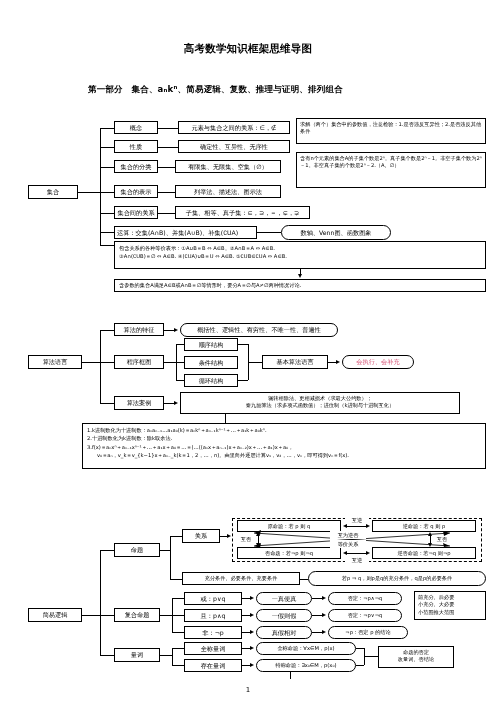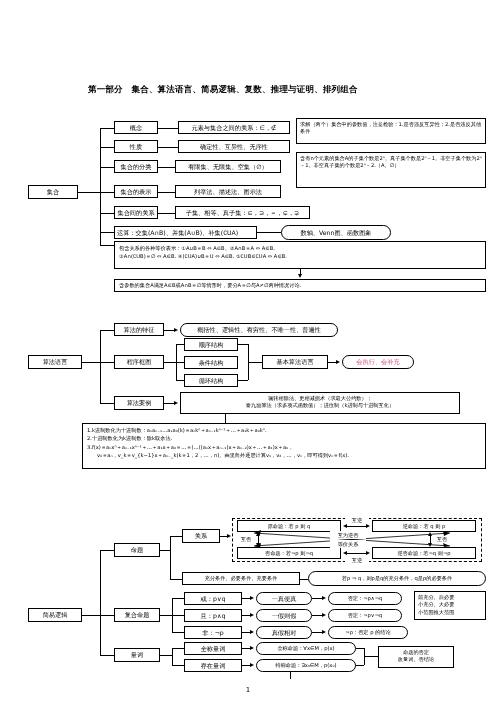--- a/index.html
+++ b/index.html
@@ -74,21 +74,22 @@
     border-bottom:4px solid #000; border-top:none;
   }
 
   .dbox { position:absolute; border:1px dashed #000; }
 </style>
 </head>
 <body>
 
 <div class="page">
 
-  <div class="part-title">第一部分　集合、算法语言、简易逻辑、复数、推理与证明、排列组合</div>
+  <div class="doc-title">高考数学知识框架思维导图</div>
+  <div class="part-title">第一部分　集合、aₙkⁿ、简易逻辑、复数、推理与证明、排列组合</div>
   <div class="page-num">1</div>
 
   <div class="nd" style="left:28px; top:185px; width:50px; height:14px;">集合</div>
 
   <div class="ln lnh" style="left:78px; top:192px; width:22px;"></div>
   <div class="ln lnv" style="left:100px; top:128px; height:117px;"></div>
 
   <div class="ln lnh" style="left:100px; top:128px; width:14px;"></div>
   <div class="ln lnh" style="left:100px; top:147px; width:14px;"></div>
   <div class="ln lnh" style="left:100px; top:167px; width:14px;"></div>

